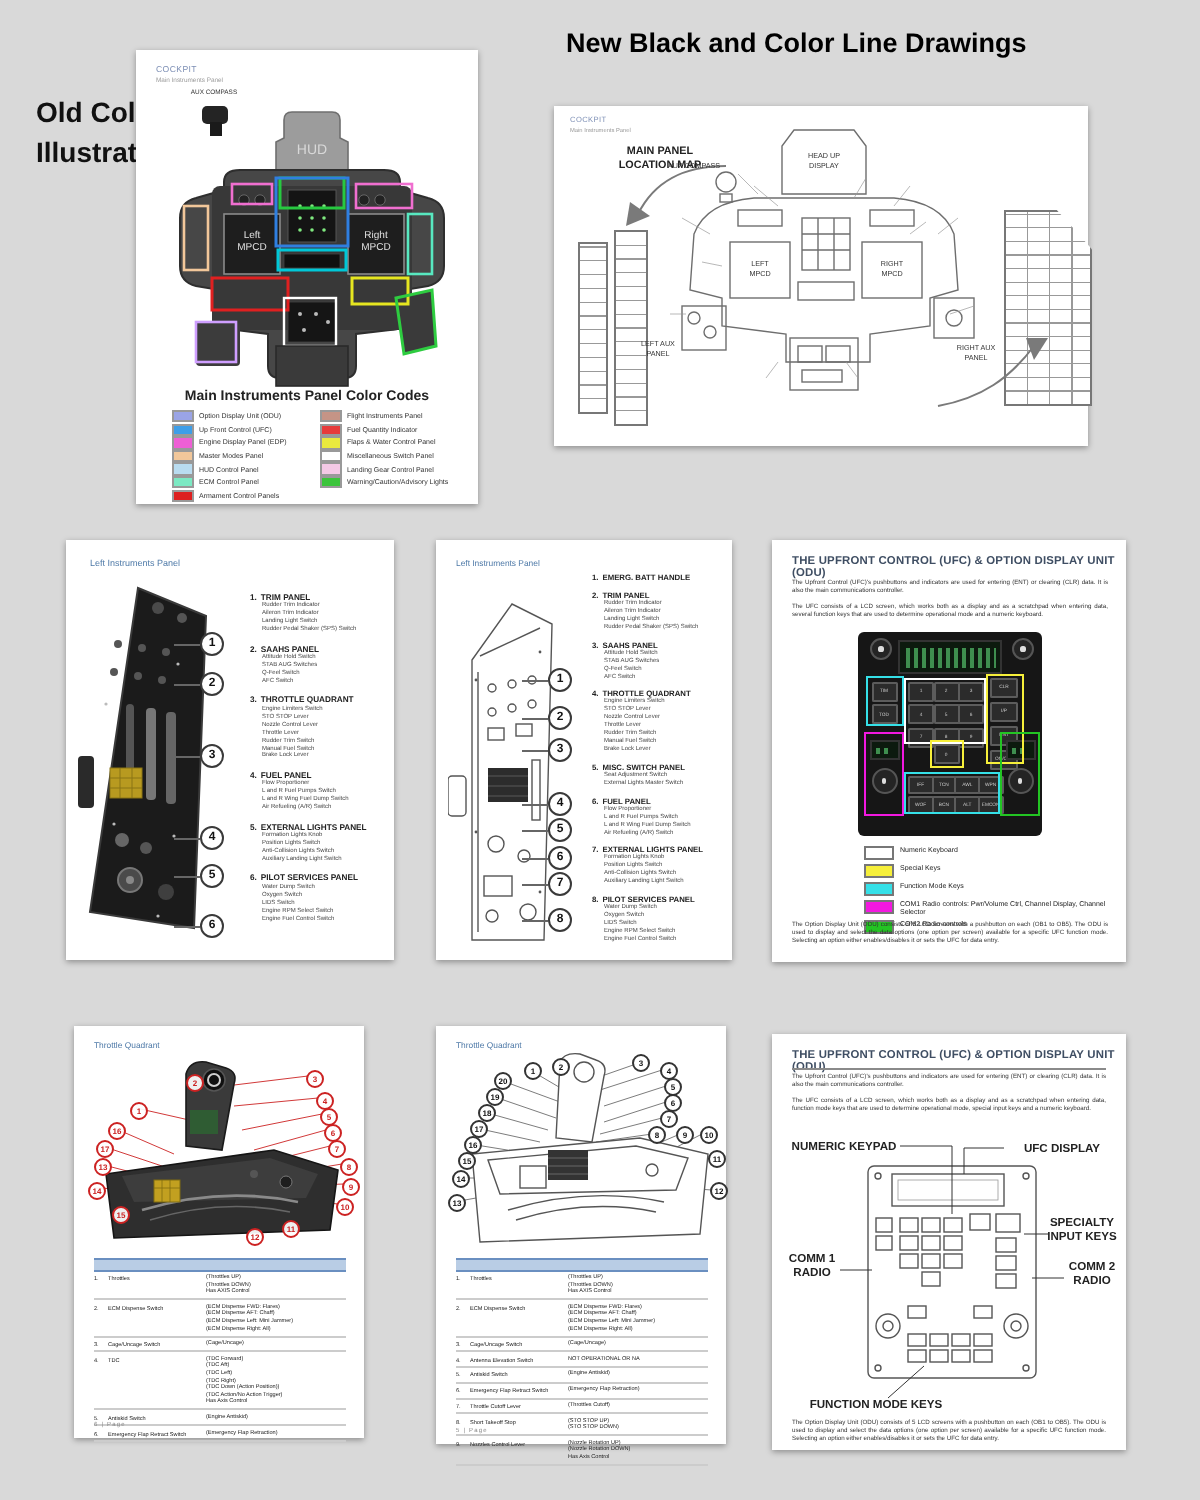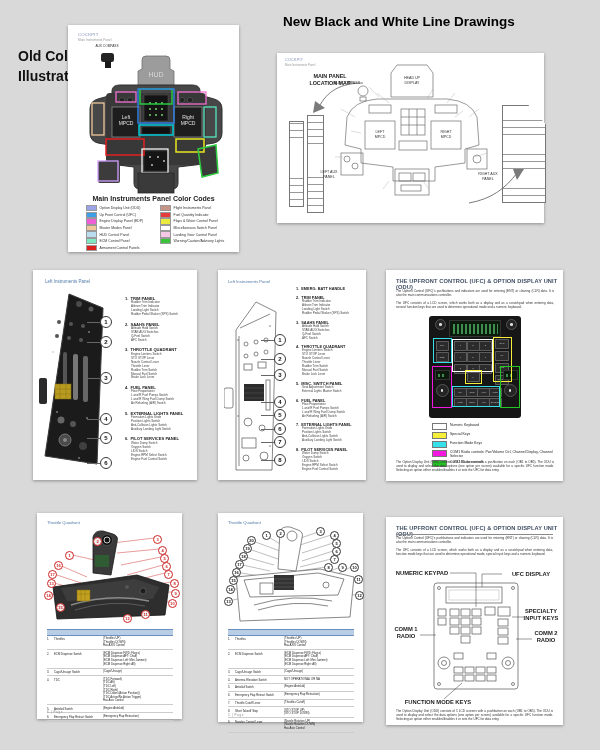--- a/index.html
+++ b/index.html
@@ -76,21 +76,21 @@
   .tcr{flex:1;}
   .fn{font-size:2.8px;line-height:1.3;}
   .pfoot{position:absolute;font-size:3px;color:#888;letter-spacing:.6px;}
   .fig-title{position:absolute;font-size:4.5px;}
   svg text{font-family:"Liberation Sans",sans-serif;}
 </style>
 </head>
 <body>
 
 <div class="old-label">Old Colour Illustrations</div>
-<div class="new-heading">New Black and White Line Drawings</div>
+<div class="new-heading">New Black and Color Line Drawings</div>
 
 <div class="page" style="left:68px;top:25px;width:171px;height:227px;">
   <div class="abs doc-h1" style="left:10px;top:7px;">COCKPIT</div>
   <div class="abs doc-h2" style="left:10px;top:12.5px;">Main Instruments Panel</div>
   <div class="abs" style="left:24px;top:20px;width:30px;text-align:center;font-size:3.2px;color:#333;line-height:1.2;">AUX COMPASS</div>
   <div class="abs" style="left:33px;top:28px;width:13px;height:9px;background:#242424;border-radius:2.5px;"></div>
   <div class="abs" style="left:36.5px;top:36px;width:6px;height:7px;background:#1a1a1a;"></div>
   <svg class="abs" style="left:14px;top:30px;" width="148" height="140" viewBox="0 0 148 140">
     <path d="M60,14 L60,5 Q60,1 64,1 L84,1 Q88,1 88,5 L88,14 L92,16 L92,33 L56,33 L56,16 Z" fill="#9c9c9c" stroke="#6f6f6f" stroke-width="0.8"></path>
     <text x="74" y="22" font-size="7" fill="#d8d8d8" text-anchor="middle">HUD</text>

